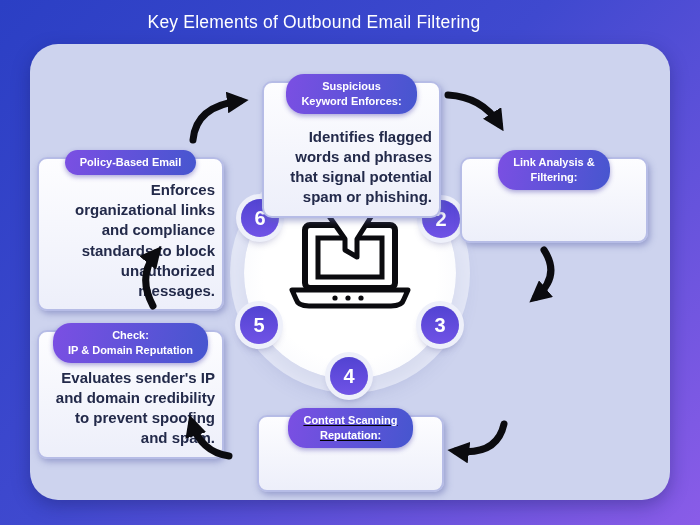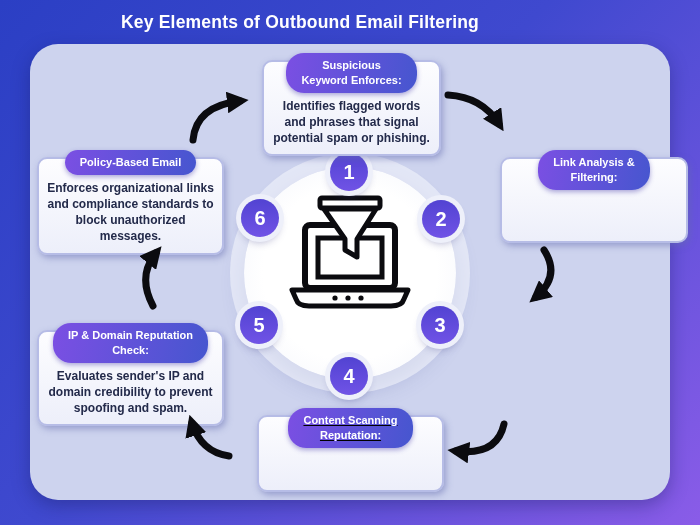--- a/index.html
+++ b/index.html
@@ -2,23 +2,23 @@
 <html><head>
 <meta charset="utf-8">
 <style>
   html,body{margin:0;padding:0;}
   .stage{
     position:relative;width:700px;height:525px;overflow:hidden;
     font-family:"Liberation Sans",sans-serif;
     background:linear-gradient(135deg,#2b3fc4 0%,#3f49cf 45%,#8a5ce8 100%);
   }
   .title{
-    position:absolute;top:0;left:2px;width:596px;height:44px;
+    position:absolute;top:0;left:16px;width:596px;height:44px;
     display:flex;align-items:center;justify-content:center;
-    color:#ffffff;font-size:17.5px;font-weight:bold;letter-spacing:.2px;
+    color:#ffffff;font-size:17.5px;font-weight:normal;letter-spacing:.2px;
   }
   .panel{
     position:absolute;left:30px;top:44px;width:640px;height:456px;
     background:#cdd3ee;border-radius:28px;
     box-shadow:0 6px 18px rgba(20,25,90,.35);
   }
   
   .hub{
     position:absolute;left:244px;top:167px;width:212px;height:212px;border-radius:50%;
     background:radial-gradient(circle,#ffffff 58%,#f2f4fb 100%);
@@ -37,36 +37,36 @@
   .num-3{left:421px;top:306px;} .num-4{left:330px;top:357px;}
   .num-5{left:240px;top:306px;} .num-6{left:241px;top:199px;}
   
   .card{
     position:absolute;display:flex;flex-direction:column;align-items:center;
     background:linear-gradient(180deg,#fdfdff 0%,#edeffa 100%);
     border:2px solid #b6bce6;border-radius:10px;
     box-shadow:2px 3px 6px rgba(100,108,175,.5);
     box-sizing:border-box;
   }
-  .card-1{left:262px;top:60px;width:179px;min-height:71px;}
-  .card-2{left:500px;top:157px;width:188px;min-height:86px;}
+  .card-1{left:262px;top:81px;width:179px;min-height:71px;gap:8px;}
+  .card-2{left:460px;top:157px;width:188px;min-height:86px;}
   .card-3{left:478px;top:330px;width:188px;min-height:86px;}
   .card-4{left:257px;top:415px;width:187px;min-height:77px;text-decoration:underline;}
   .card-5{left:37px;top:330px;width:187px;min-height:86px;}
   .card-6{left:37px;top:157px;width:187px;min-height:86px;}
   .pill{
     margin-top:-9px;background:linear-gradient(100deg,#7b4fe3 0%,#4656cf 100%);
     color:#ffffff;border-radius:18px;padding:5px 15px;text-align:center;
     font-weight:bold;font-size:11px;line-height:1.35;
     box-shadow:0 2px 5px rgba(70,60,170,.45);
   }
   .pill span{display:block;}
   .cbody{
-    margin:5px 7px 8px;text-align:center;color:#232a4a;
-    font-size:12px;font-weight:600;line-height:1.35;
+    margin:5px 7px 8px;text-align:right;color:#232a4a;
+    font-size:15px;font-weight:600;line-height:1.35;
   }
   
   .arrows{position:absolute;left:0;top:0;pointer-events:none;}
 </style>
 </head>
 <body>
 
 <div class="stage">
 
   <div class="title">Key Elements of Outbound Email Filtering</div>
@@ -114,22 +114,22 @@
 
   <div class="card card-4">
     <div class="pill">
       <span>Content Scanning</span>
       <span>Reputation:</span>
     </div>
   </div>
 
   <div class="card card-5">
     <div class="pill">
+      <span>Check:</span>
       <span>IP &amp; Domain Reputation</span>
-      <span>Check:</span>
     </div>
     <div class="cbody">Evaluates sender's IP and domain credibility to prevent spoofing and spam.</div>
   </div>
 
   <div class="card card-6">
     <div class="pill">
       <span>Policy-Based Email</span>
     </div>
     <div class="cbody">Enforces organizational links and compliance standards to block unauthorized messages.</div>
   </div>

